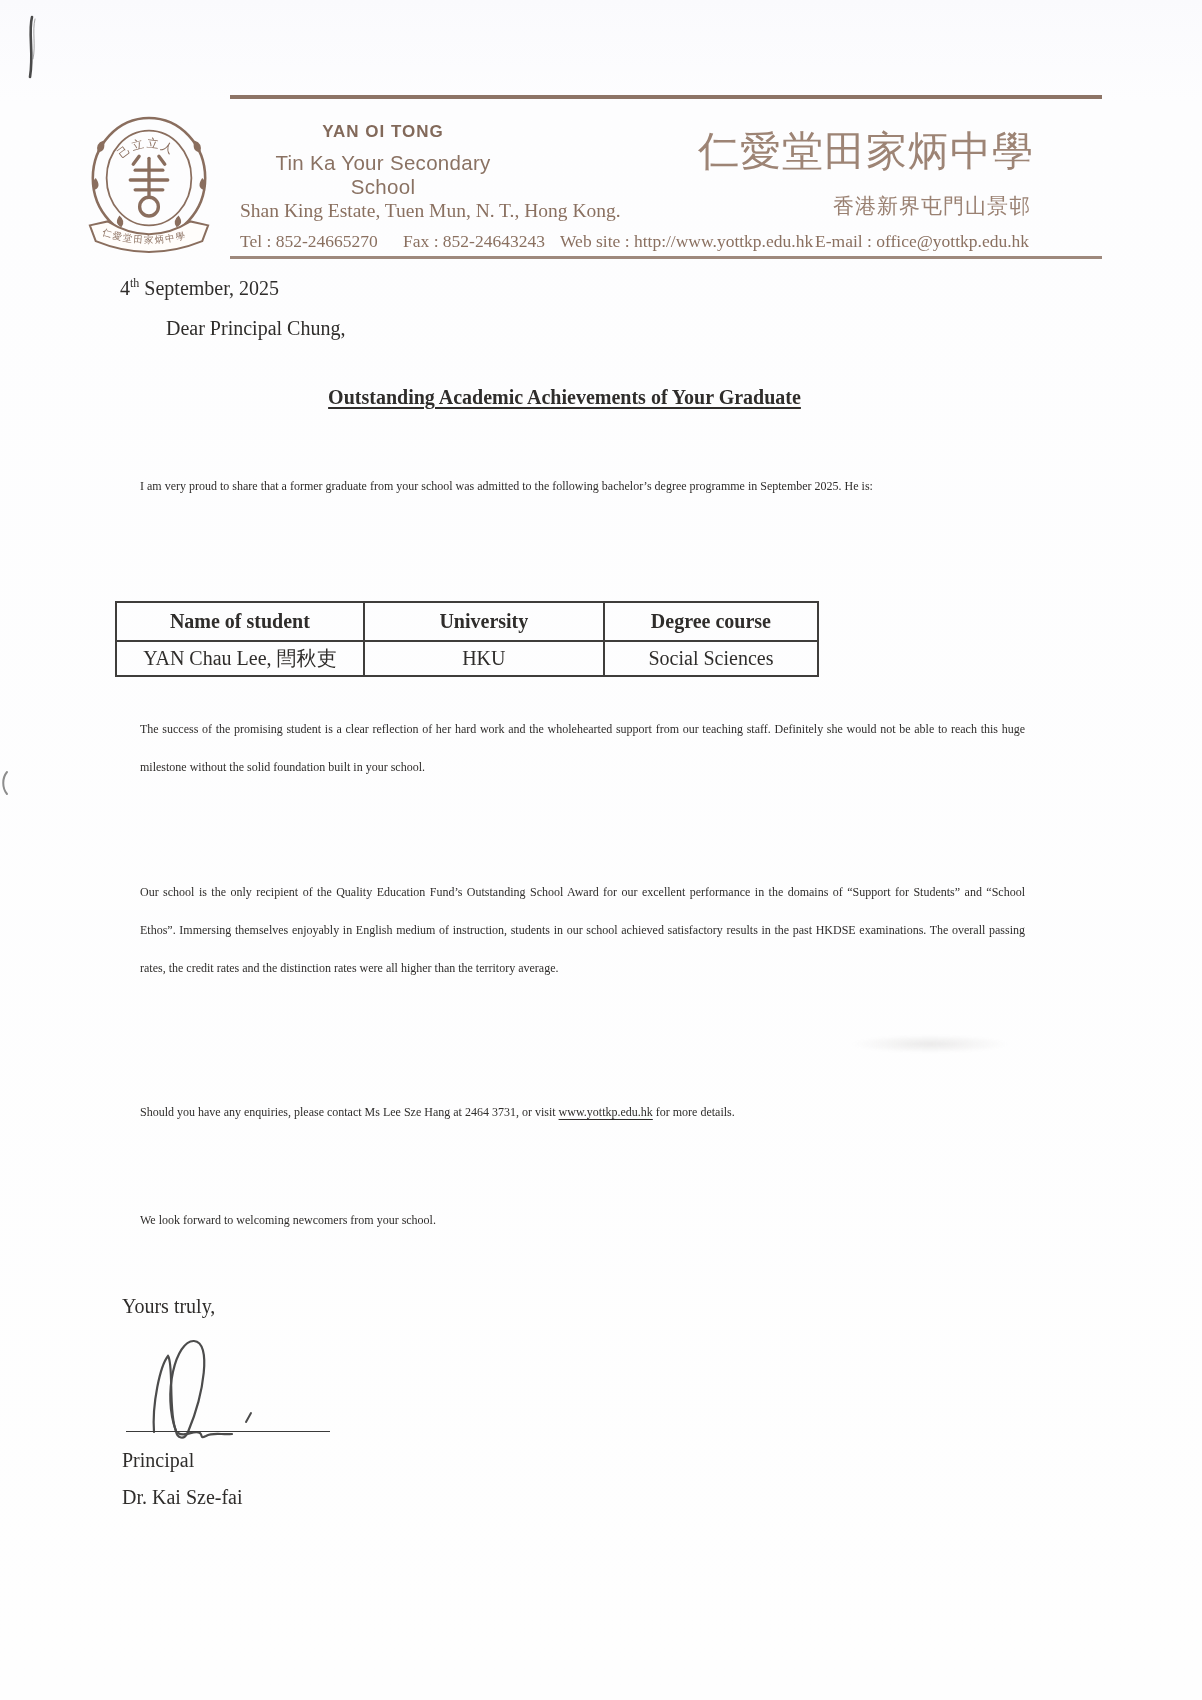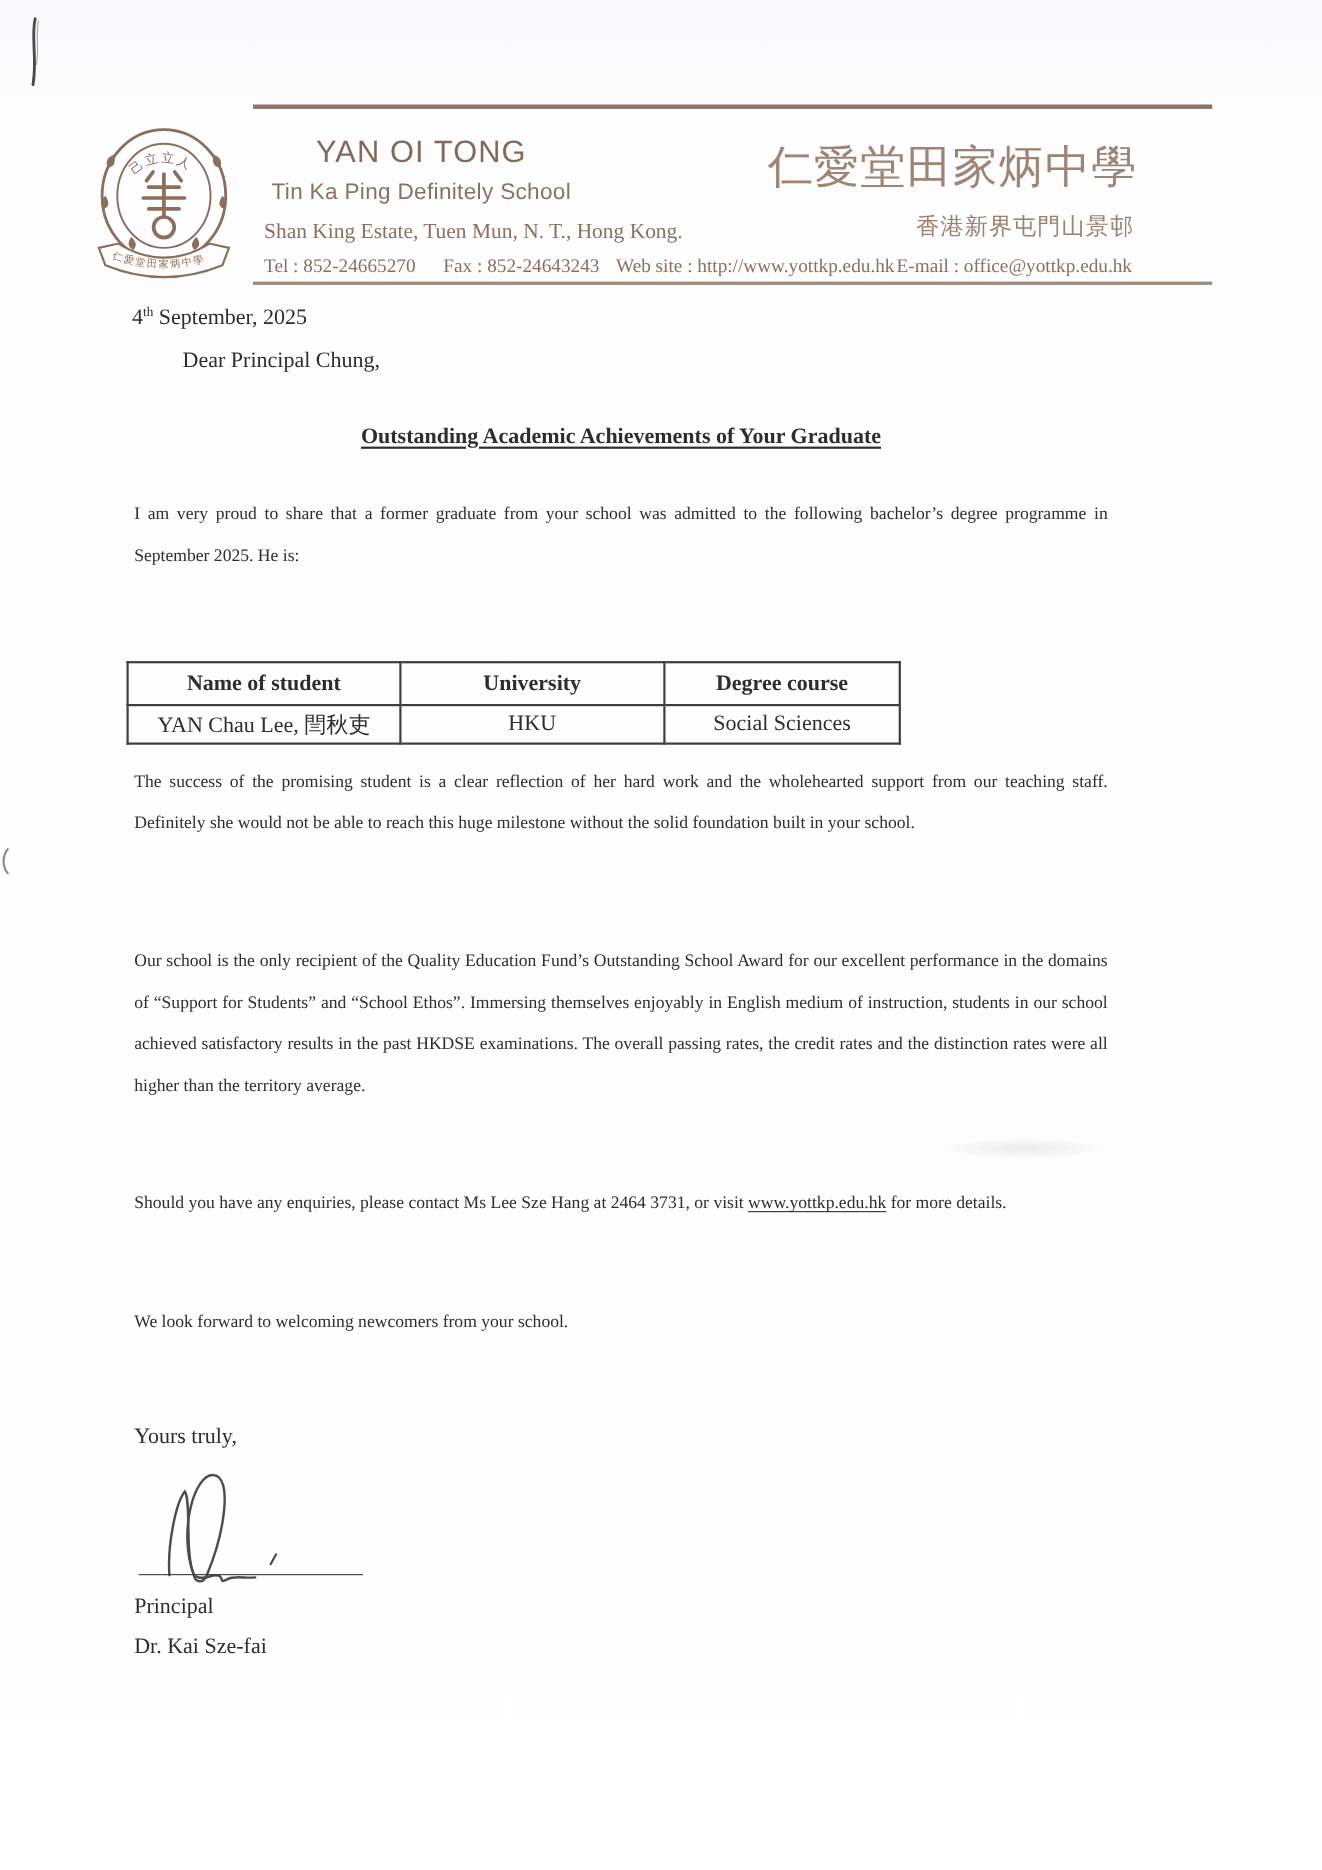--- a/index.html
+++ b/index.html
@@ -14,43 +14,43 @@
   }
   
   .rule{position:absolute;background:#8d7466;}
   .rule-top{left:230px;top:95px;width:872px;height:4px;}
   .rule-bottom{left:230px;top:256px;width:872px;height:3px;opacity:.85;}
   .crest{position:absolute;left:80px;top:106px;width:138px;height:150px;}
   .head-en{
     position:absolute;left:243px;top:122px;width:280px;text-align:center;
     font-family:"Liberation Sans", sans-serif;color:#82695a;
   }
-  .org-name{font-size:28px;font-weight:normal;letter-spacing:1px;}
+  .org-name{font-size:17px;font-weight:bold;letter-spacing:1px;}
   .school-name{font-size:20.5px;margin-top:9px;letter-spacing:.3px;color:#8a7263;}
   .school-zh{
     position:absolute;left:698px;top:124px;width:420px;
     font-family:"Liberation Sans", sans-serif;
     font-size:41px;font-weight:300;color:#9d8475;letter-spacing:1px;white-space:nowrap;
   }
   .addr-en{position:absolute;left:240px;top:200px;font-size:19.5px;color:#8a7060;}
   .addr-zh{position:absolute;left:833px;top:192px;font-size:21px;color:#9a8172;letter-spacing:1px;}
   .contact{position:absolute;top:231px;font-size:17.5px;color:#8a7060;white-space:nowrap;}
   .c-tel{left:240px;} .c-fax{left:403px;} .c-web{left:560px;} .c-email{left:815px;}
   
   .dateline{position:absolute;left:120px;top:276px;width:882px;text-align:left;font-size:20px;}
   .dateline sup{font-size:12px;vertical-align:super;}
   .salutation{position:absolute;left:122px;top:317px;font-size:20px;margin-left:44px;}
   .subject{
     position:absolute;left:122px;top:386px;width:885px;text-align:center;
     font-size:20px;font-weight:bold;
   }
   .subject span{text-decoration:underline;text-underline-offset:3px;text-decoration-thickness:1.6px;text-align:right;}
   .para{
-    position:absolute;left:122px;width:885px;margin:0;
-    font-size:16px;line-height:38px;text-align:justify;
+    position:absolute;left:122px;width:885px;margin:18px;
+    font-size:12px;line-height:38px;text-align:justify;
   }
   .p-intro{top:449px;}
   .p-success{top:692px;}
   .p-school{top:855px;}
   .p-contact{top:1075px;}
   .p-closing{top:1183px;text-align:left;}
   .weblink{text-decoration:underline;text-underline-offset:3px;}
   
   .adm-table{
     position:absolute;left:115px;top:601px;width:704px;
@@ -125,21 +125,21 @@
       </g>
 
       <path d="M10,120 L28,116 Q70,142 112,116 L130,120 L124,136 Q70,158 16,136 Z" fill="#fffdfb" stroke="#8a6e5e" stroke-width="2"></path>
       <text font-size="9.5" fill="#8a6e5e" font-family="'Liberation Sans',sans-serif" letter-spacing="1.5">
         <textPath href="#ribbonPath" startOffset="4%">仁愛堂田家炳中學</textPath>
       </text>
     </svg>
 
     <div class="head-en">
       <div class="org-name">YAN OI TONG</div>
-      <div class="school-name">Tin Ka Ping Definitely School</div>
+      <div class="school-name">Tin Ka Your Secondary School</div>
     </div>
     <div class="school-zh">仁愛堂田家炳中學</div>
     <div class="addr-en">Shan King Estate, Tuen Mun, N. T., Hong Kong.</div>
     <div class="addr-zh">香港新界屯門山景邨</div>
     <div class="contact c-tel">Tel : 852-24665270</div>
     <div class="contact c-fax">Fax : 852-24643243</div>
     <div class="contact c-web">Web site : http://www.yottkp.edu.hk</div>
     <div class="contact c-email">E-mail : office@yottkp.edu.hk</div>
     <div class="rule rule-bottom"></div>
   </header>

